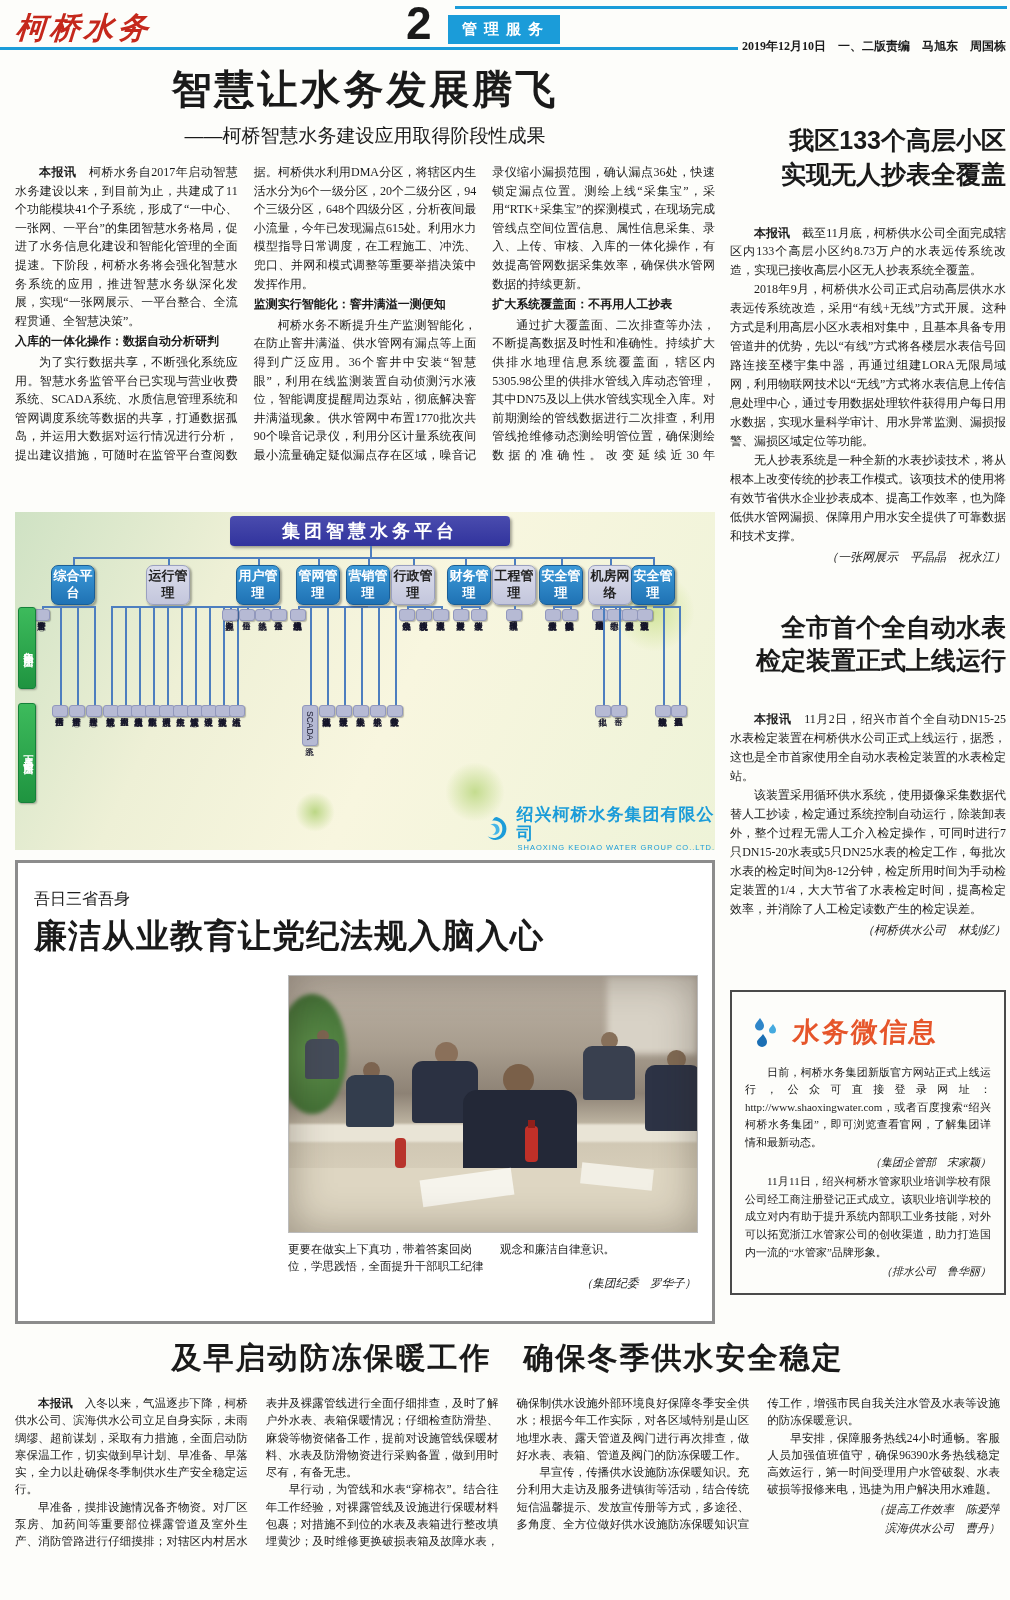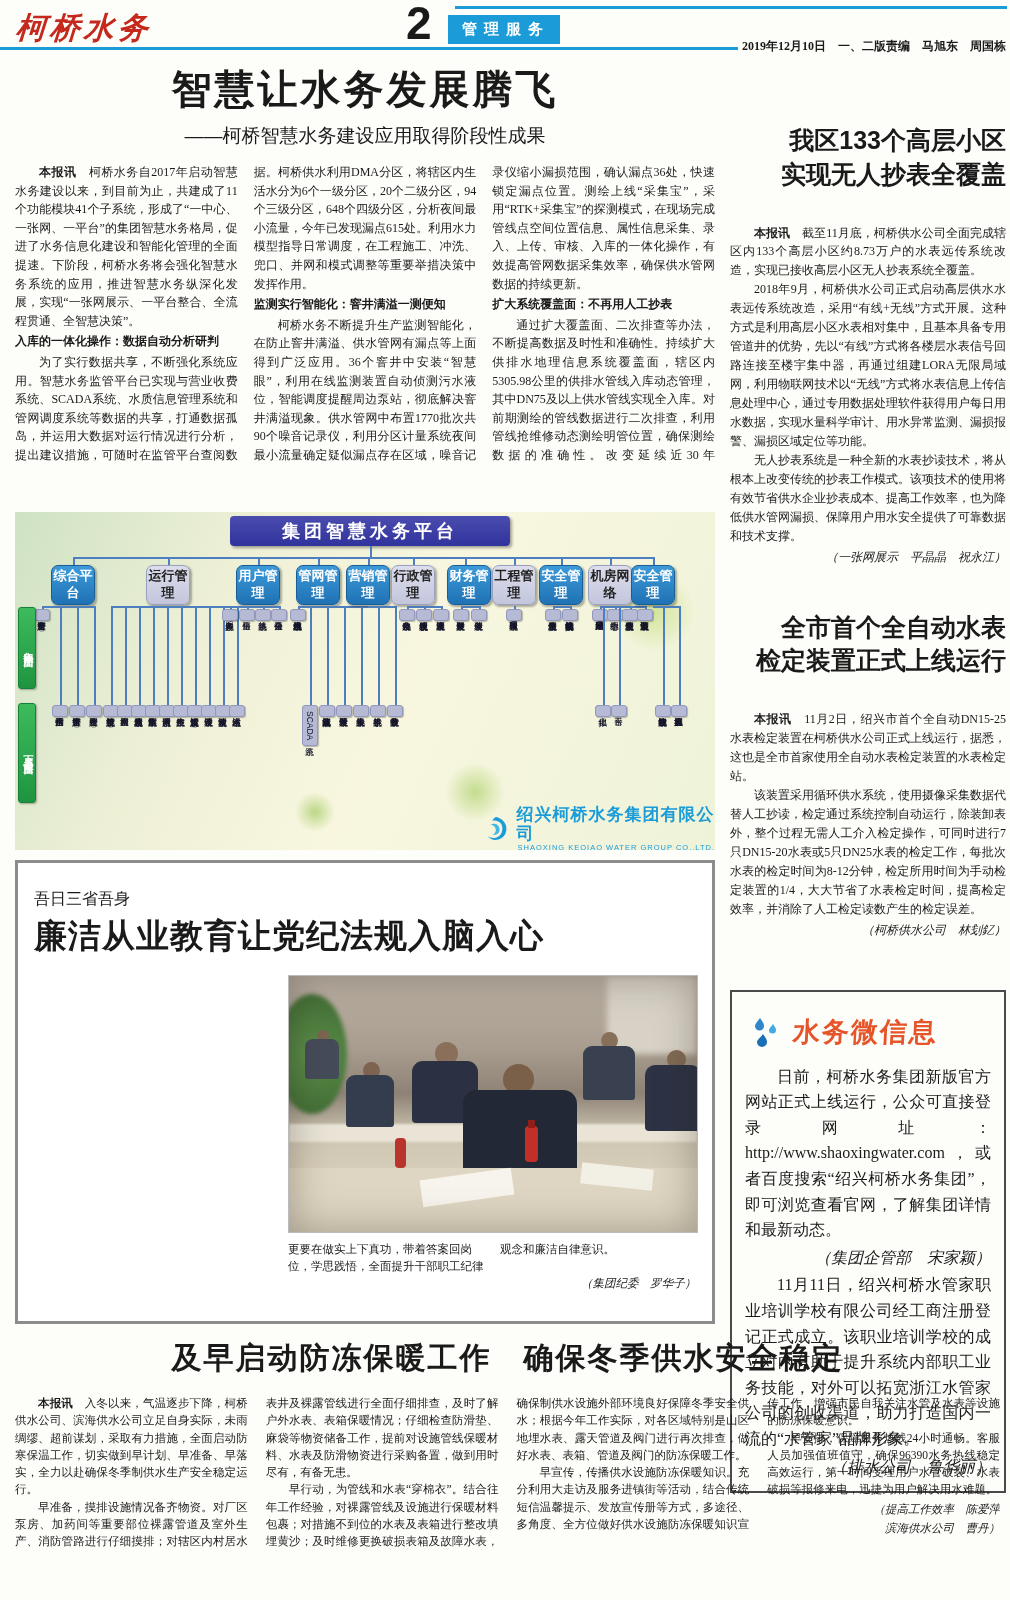--- a/index.html
+++ b/index.html
@@ -71,21 +71,21 @@
   .r-title{text-align:right;font-size:25px;font-weight:bold;line-height:1.35;
            font-family:"Liberation Sans","DejaVu Sans",sans-serif;}
   .r-body{margin-top:32px;font-size:12px;line-height:1.58;}
   .art-highrise{margin-top:62px;}
   .art-meter{margin-top:44px;}
   .wechat-box{margin-top:50px;border:2px solid #4a4a4a;padding:16px 13px 10px;min-height:286px;
               box-sizing:border-box;}
   .wechat-head{display:flex;align-items:center;gap:8px;margin:6px 0 14px 6px;}
   .wechat-title{color:#e6552a;font-size:27px;font-weight:bold;letter-spacing:2px;
                 font-family:"Liberation Sans","DejaVu Sans",sans-serif;transform:skew(-3deg);}
-  .wechat-items{font-size:16px;line-height:1.6;}
+  .wechat-items{font-size:11px;line-height:1.6;}
   
   .art-integrity{position:absolute;left:15px;top:860px;width:700px;height:464px;border:3px solid #8c8c8c;
                  background:#fff;padding:12px 16px;box-sizing:border-box;overflow:hidden;}
   .integ-kicker{font-size:16px;margin-top:14px;}
   .integ-title{font-size:33px;font-weight:bold;margin:4px 0 16px;letter-spacing:1px;
                font-family:"Liberation Sans","DejaVu Sans",sans-serif;}
   .integ-flex{display:flex;gap:14px;}
   .integ-left{width:246px;font-size:11.5px;line-height:1.45;overflow:hidden;height:330px;}
   .integ-right{width:408px;}
   .photo{position:relative;width:408px;height:256px;overflow:hidden;border:1px solid #bbb;

